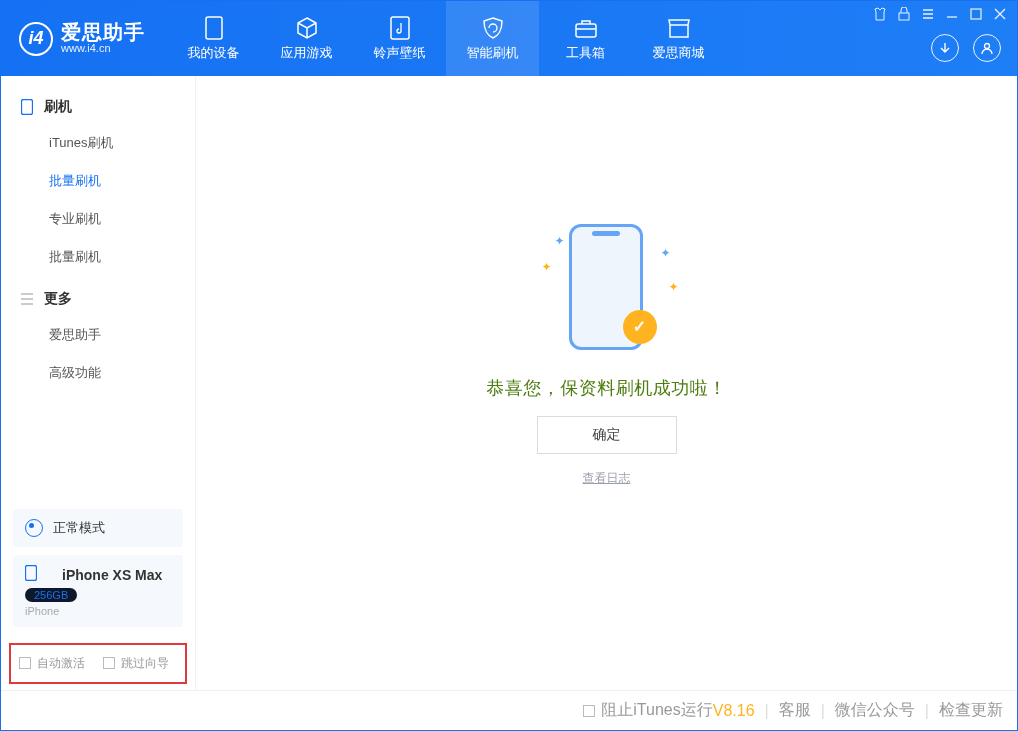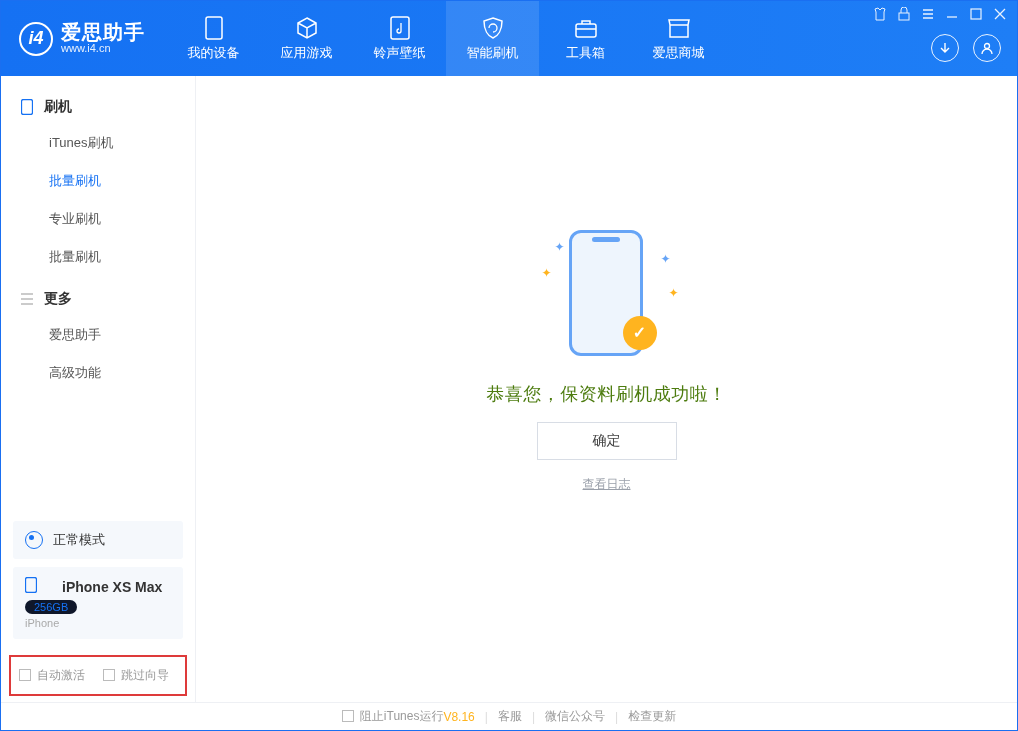--- a/index.html
+++ b/index.html
@@ -46,21 +46,21 @@
 .illus { width: 140px; height: 140px; position: relative; }
 .phone-outline { width: 74px; height: 126px; border: 3px solid #66a4f6; border-radius: 12px; position: absolute; left: 32px; top: 4px; background: #eef5fd; }
 .phone-outline::before { content: ""; position: absolute; top: 4px; left: 50%; transform: translateX(-50%); width: 28px; height: 5px; background: #66a4f6; border-radius: 3px; }
 .checkbadge { width: 34px; height: 34px; background: #ffb41f; border-radius: 50%; position: absolute; right: 20px; bottom: 16px; display: flex; align-items: center; justify-content: center; color: #fff; font-weight: bold; }
 .spark { width: 8px; height: 8px; position: absolute; color: #ffb41f; font-size: 12px; }
 .spark.b { color: #66a4f6; }
 .msg { font-size: 18px; color: #4d7c0f; letter-spacing: 0.5px; }
 .okbtn { width: 140px; height: 38px; border: 1px solid #d8dde5; background: #fff; font-size: 14px; color: #444; cursor: pointer; }
 .loglink { font-size: 12px; color: #9aa0aa; text-decoration: underline; cursor: pointer; }
 
-.status { height: 28px; border-top: 1px solid #eef0f4; display: flex; align-items: center; justify-content: center; padding: 0 14px; font-size: 12px; color: #999; }
+.status { height: 40px; border-top: 1px solid #eef0f4; display: flex; align-items: center; justify-content: flex-end; padding: 0 14px; font-size: 16px; color: #999; }
 .status .right { display: flex; align-items: center; gap: 10px; }
 .status .sep { color: #ddd; }
 .status a { color: #999; cursor: pointer; }
 </style>
 </head>
 <body>
 
 <div class="window">
 
   <div class="header">

